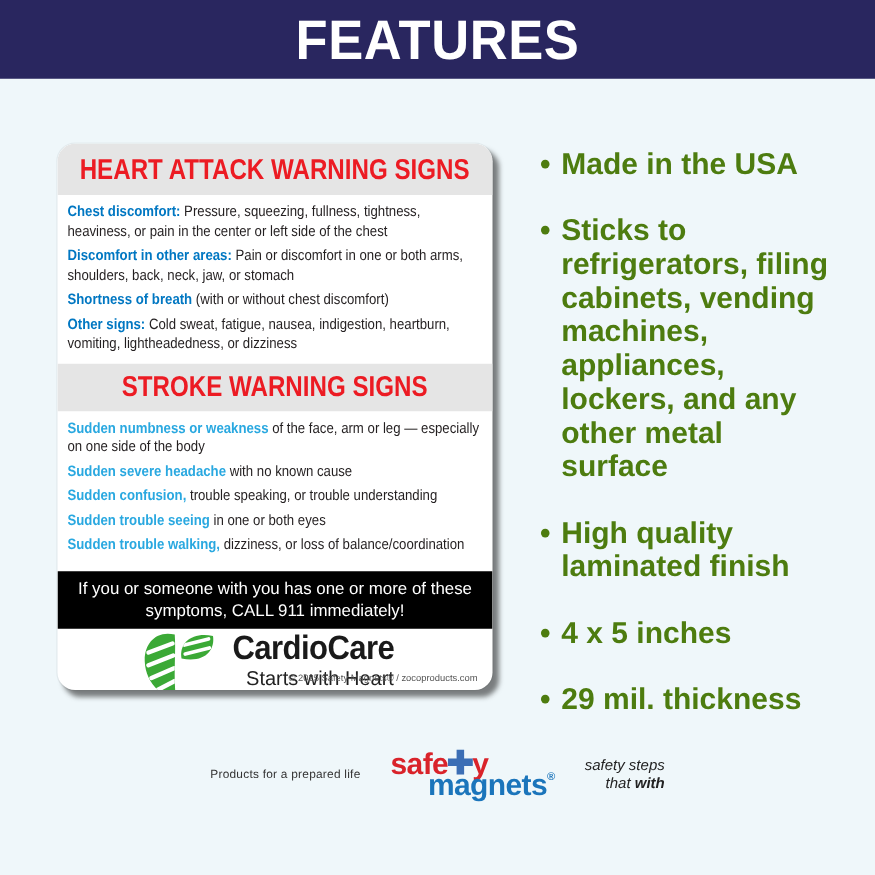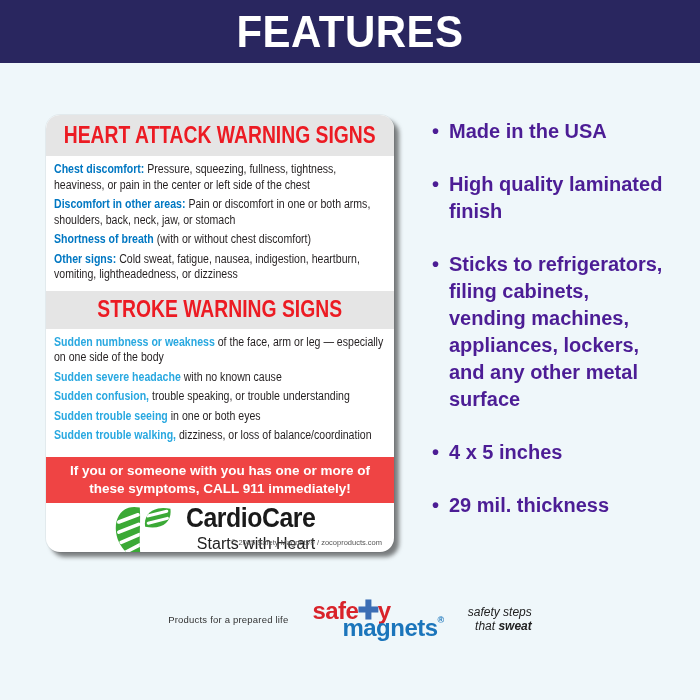--- a/index.html
+++ b/index.html
@@ -20,34 +20,34 @@
   .ybar.first{height:41px;border-radius:14px 14px 0 0;}
   .ybar.second{height:38px;}
   .ybar span{color:#EC1B23;font-weight:bold;font-size:23px;white-space:nowrap;
              transform:scaleX(.84);transform-origin:50% 50%;letter-spacing:0;}
   .copy{padding:6px 0 4px 8px;flex:0 0 auto;}
   .copy p{margin:0 0 4px 0;width:378px;transform:scaleX(.88);transform-origin:0 0;
           font-size:12px;line-height:15.5px;color:#231F20;}
   .lead{font-weight:bold;}
   .lead.blue{color:#0077C2;}
   .lead.cyan{color:#29A8E0;}
-  .redbar{background:#ef4444;color:#FFFFFF;font-weight:bold;font-size:13.5px;line-height:18px;
+  .redbar{background:#000000;color:#FFFFFF;font-weight:normal;font-size:13.5px;line-height:18px;
           text-align:center;padding:5px 12px;margin-top:5px;flex:0 0 auto;}
   .brandrow{flex:1 1 auto;display:flex;align-items:flex-start;justify-content:center;gap:12px;
             padding-bottom:10px;}
   .brandtext{text-align:center;}
   .brandname{font-size:27px;font-weight:bold;color:#1A1A1A;letter-spacing:-.5px;
              transform:scaleX(.92);transform-origin:0 50%;white-space:nowrap;}
   .brandtag{font-size:16px;color:#222;margin-top:1px;}
   .cardcopyright{position:absolute;right:12px;bottom:5px;font-size:7.5px;color:#555;}
 
   
   .features{position:absolute;left:432px;top:118px;width:236px;list-style:none;margin:0;padding:0;}
   .features li{position:relative;padding-left:17px;margin-bottom:26px;
-               font-size:20px;font-weight:bold;color:#4c1d95;line-height:27px;}
+               font-size:24px;font-weight:bold;color:#4d7c0f;line-height:27px;}
   .features li::before{content:"•";position:absolute;left:0;top:0;}
 
   
   .footerlogos{position:absolute;left:0;top:597px;width:700px;display:flex;
                justify-content:center;align-items:center;gap:24px;}
   .zoco{text-align:center;}
   .zocoword{font-size:35px;font-weight:bold;letter-spacing:-1px;line-height:36px;white-space:nowrap;}
   .zoco-red{color:#E52528;}
   .zoco-blue{color:#2BA9E1;}
   .zocoreg{font-size:9px;color:#888;vertical-align:top;}
@@ -145,36 +145,36 @@
         <div class="brandname">CardioCare</div>
         <div class="brandtag">Starts with Heart</div>
       </div>
     </div>
 
     <div class="cardcopyright">© 2025 Safety Magnets® / zocoproducts.com</div>
   </div>
 
   <ul class="features">
     <li>Made in the USA</li>
+    <li>Sticks to refrigerators, filing cabinets, vending machines, appliances, lockers, and any other metal surface</li>
     <li>High quality laminated finish</li>
-    <li>Sticks to refrigerators, filing cabinets, vending machines, appliances, lockers, and any other metal surface</li>
     <li>4 x 5 inches</li>
     <li>29 mil. thickness</li>
   </ul>
 
   <div class="footerlogos">
 
     <div class="zoco">
       <div class="zocotag">Products for a prepared life</div>
     </div>
 
     <div class="smlogo">
       <span class="smline1"><span>safe</span><span class="smcross">✚</span><span>y</span></span>
       <span class="smline2"><span>magnets</span><sup class="smreg">®</sup></span>
     </div>
 
     <div class="smtagline">
       <span>safety steps</span><br>
-      <span><span>that </span><b>sweat</b></span>
+      <span><span>that </span><b>with</b></span>
     </div>
 
   </div>
 </div>
 
 </body></html>

